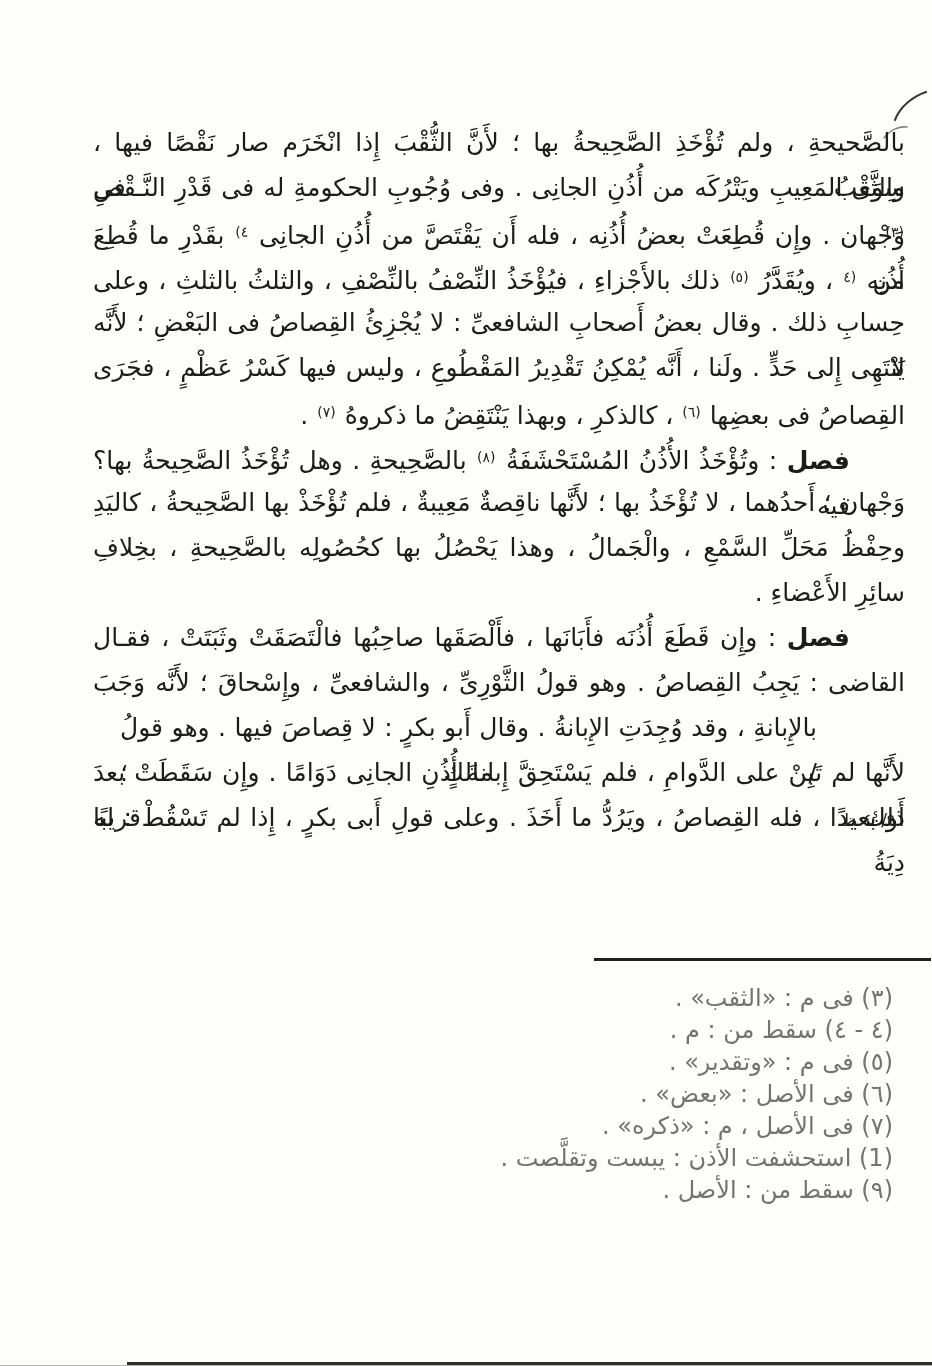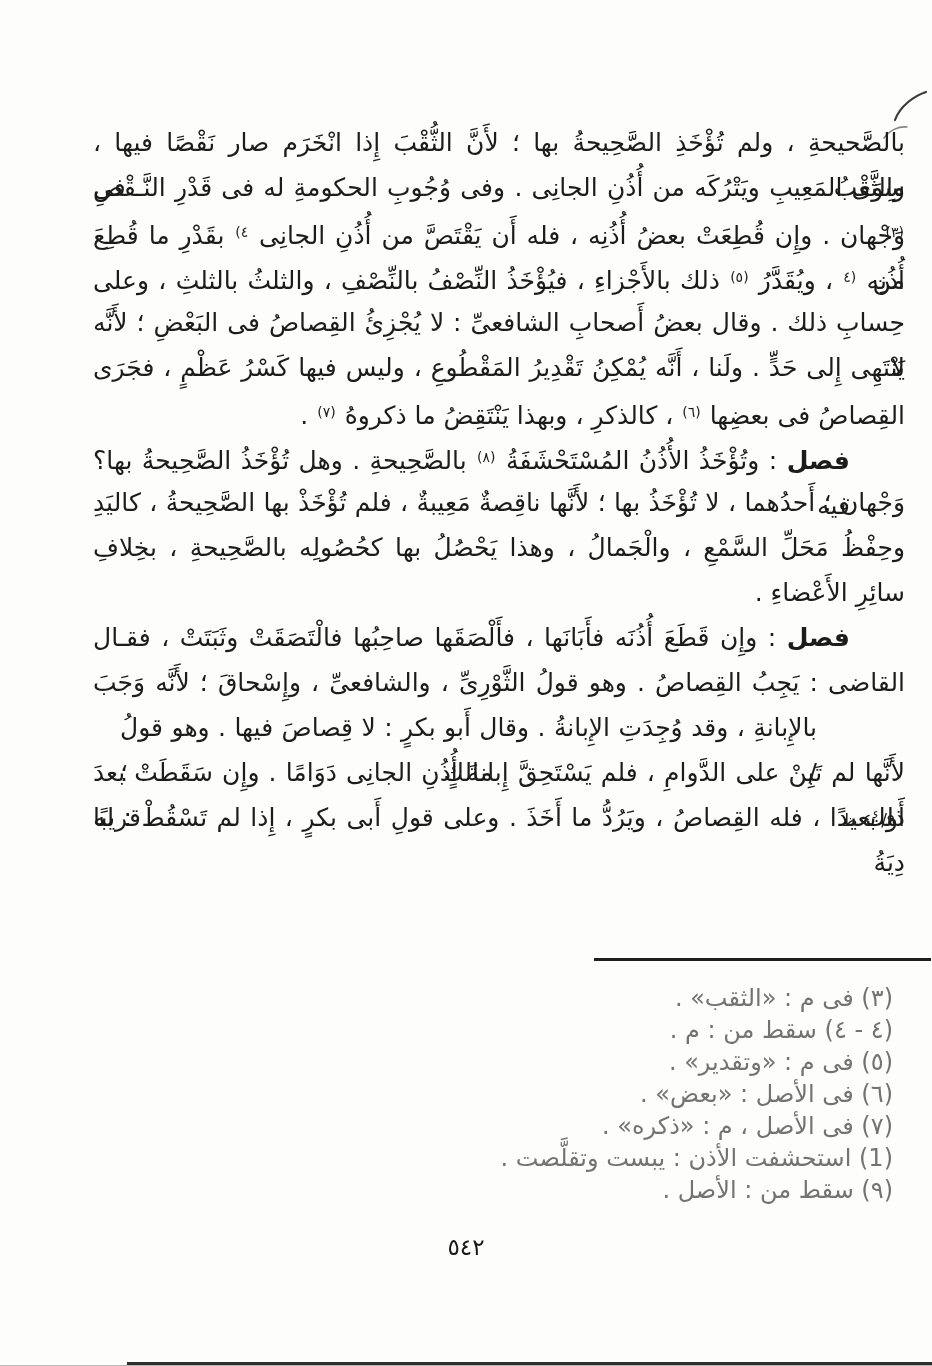--- a/index.html
+++ b/index.html
@@ -107,17 +107,16 @@
   <div class="footnotes">
       <div class="footnote-line">(٣) فى م : «الثقب» .</div>
       <div class="footnote-line">(٤ - ٤) سقط من : م .</div>
       <div class="footnote-line">(٥) فى م : «وتقدير» .</div>
       <div class="footnote-line">(٦) فى الأصل : «بعض» .</div>
       <div class="footnote-line">(٧) فى الأصل ، م : «ذكره» .</div>
       <div class="footnote-line">(1) استحشفت الأذن : يبست وتقلَّصت .</div>
       <div class="footnote-line">(٩) سقط من : الأصل .</div>
     </div>
 
-  <div class="page-number">٥٤٢</div>
 
   <div class="scan-edge"></div>
   <div class="scan-edge-fade"></div>
 </div>
 
 </body></html>

